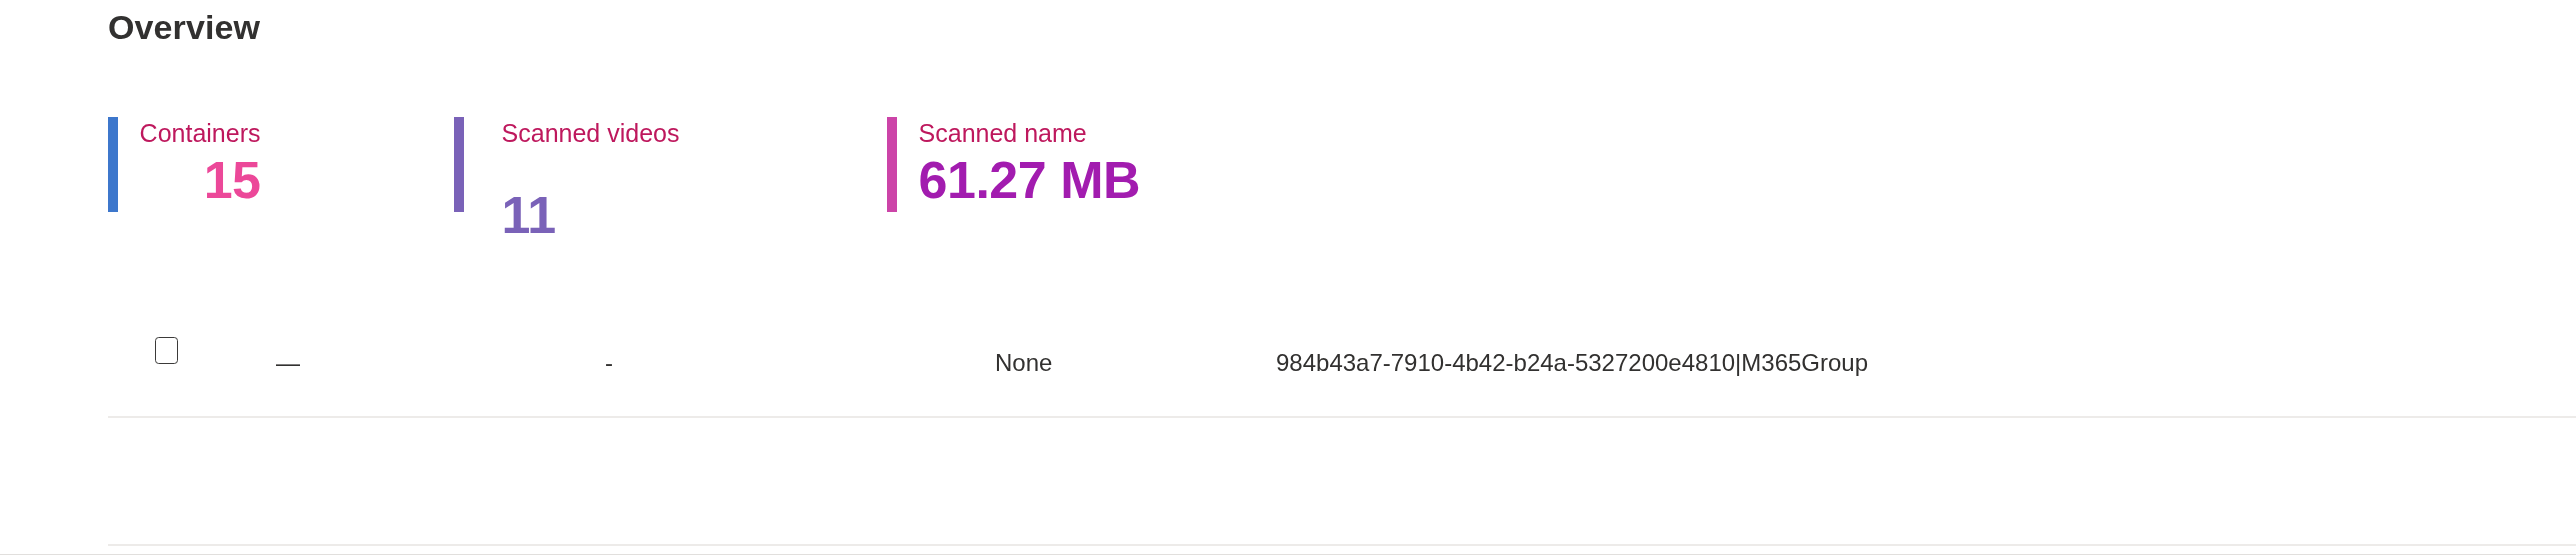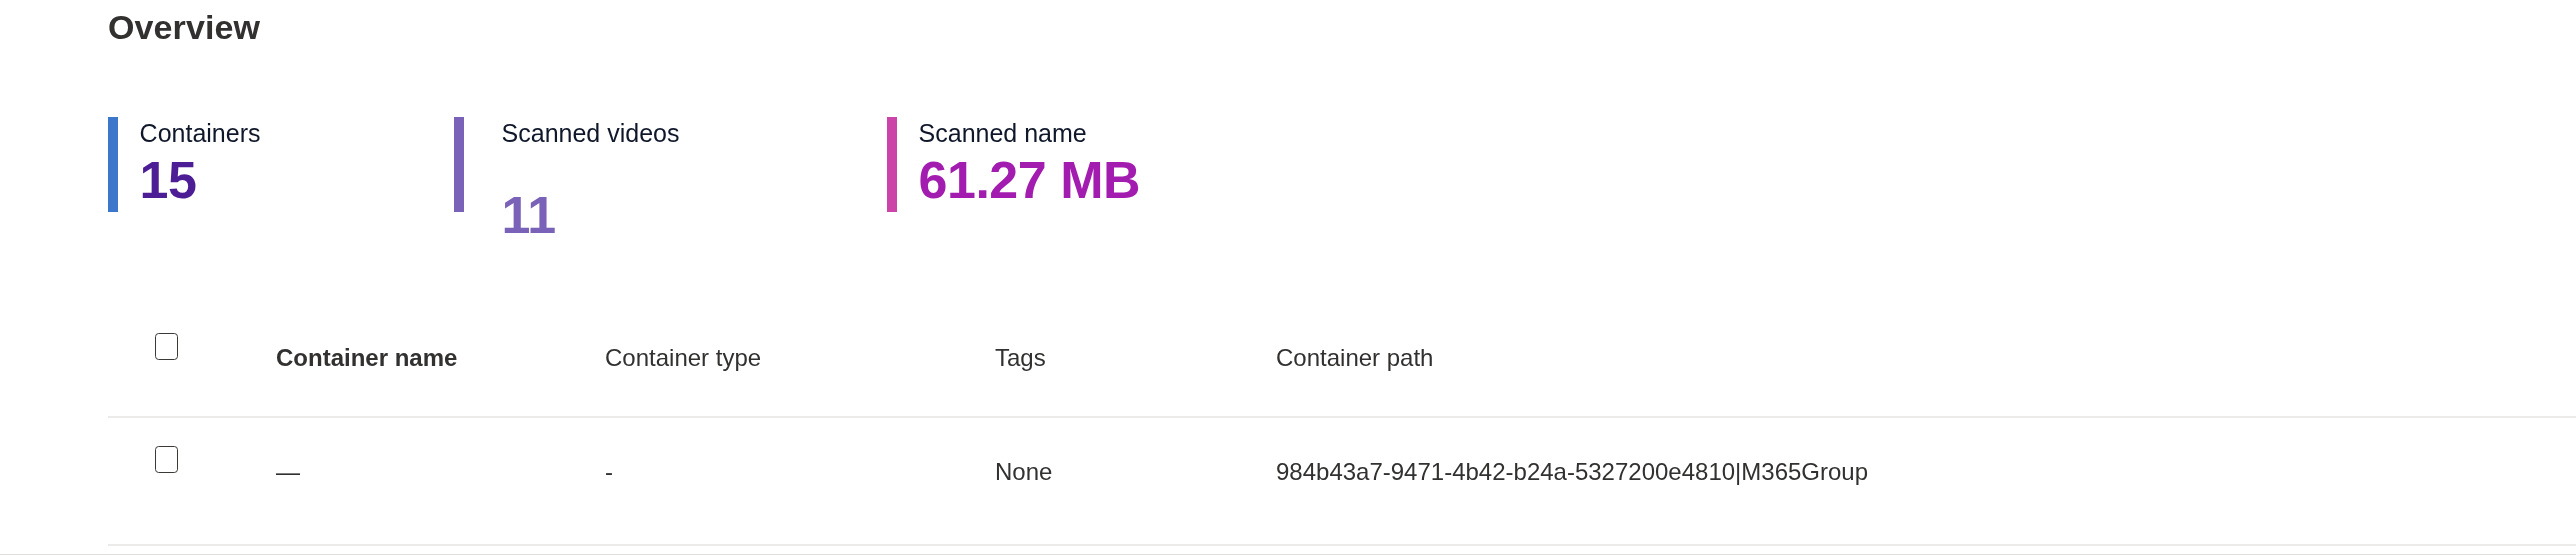--- a/index.html
+++ b/index.html
@@ -62,21 +62,21 @@
   }
   .metric-text {
     display: flex;
     flex-direction: column;
     justify-content: flex-start;
     padding-left: 21.4px;
   }
   .metric-label {
     font-size: 25px;
     font-weight: 400;
-    color: #0f172a;
+    color: #be185d;
     line-height: 32px;
     white-space: nowrap;
   }
   .metric-value {
     font-size: 52px;
     font-weight: 700;
     line-height: 61px;
     margin-top: 0.9px;
     white-space: nowrap;
     letter-spacing: -0.5px;
@@ -154,21 +154,21 @@
 <div class="page">
 
   <div class="section-title">Overview</div>
 
   <div class="metrics">
 
     <div class="metric m-containers">
       <div class="metric-bar" id="bar-0" style="background: rgb(61, 119, 204);"></div>
       <div class="metric-text">
         <div class="metric-label">Containers</div>
-        <div class="metric-value" id="val-0" style="color: #4c1d95;">15</div>
+        <div class="metric-value" id="val-0" style="color: #ec4899; text-align: right;">15</div>
       </div>
     </div>
 
     <div class="metric m-videos">
       <div class="metric-bar" id="bar-1" style="background: rgb(122, 98, 184);"></div>
       <div class="metric-text">
         <div class="metric-label">Scanned videos</div>
         <div class="metric-value" id="val-1" style="color: rgb(122, 98, 184); margin-top: 36px;">11</div>
       </div>
     </div>
@@ -178,34 +178,27 @@
       <div class="metric-text">
         <div class="metric-label">Scanned name</div>
         <div class="metric-value" id="val-2" style="color: #a21caf;">61.27 MB</div>
       </div>
     </div>
 
   </div>
 
   <div class="table">
 
-    <div class="trow header">
-      <div class="checkbox"></div>
-      <div class="cell c-name bold">Container name</div>
-      <div class="cell c-type">Container type</div>
-      <div class="cell c-tags">Tags</div>
-      <div class="cell c-path">Container path</div>
-    </div>
 
     <div class="trow data">
       <div class="checkbox"></div>
       <div class="cell c-name dash-em">—</div>
       <div class="cell c-type">-</div>
       <div class="cell c-tags">None</div>
-      <div class="cell c-path">984b43a7-9471-4b42-b24a-5327200e4810|M365Group</div>
+      <div class="cell c-path">984b43a7-7910-4b42-b24a-5327200e4810|M365Group</div>
     </div>
 
   </div>
 
   <div class="hr row-sep"></div>
   <div class="hr row-sep2"></div>
   <div class="hr bottom"></div>
 
 </div>
 

